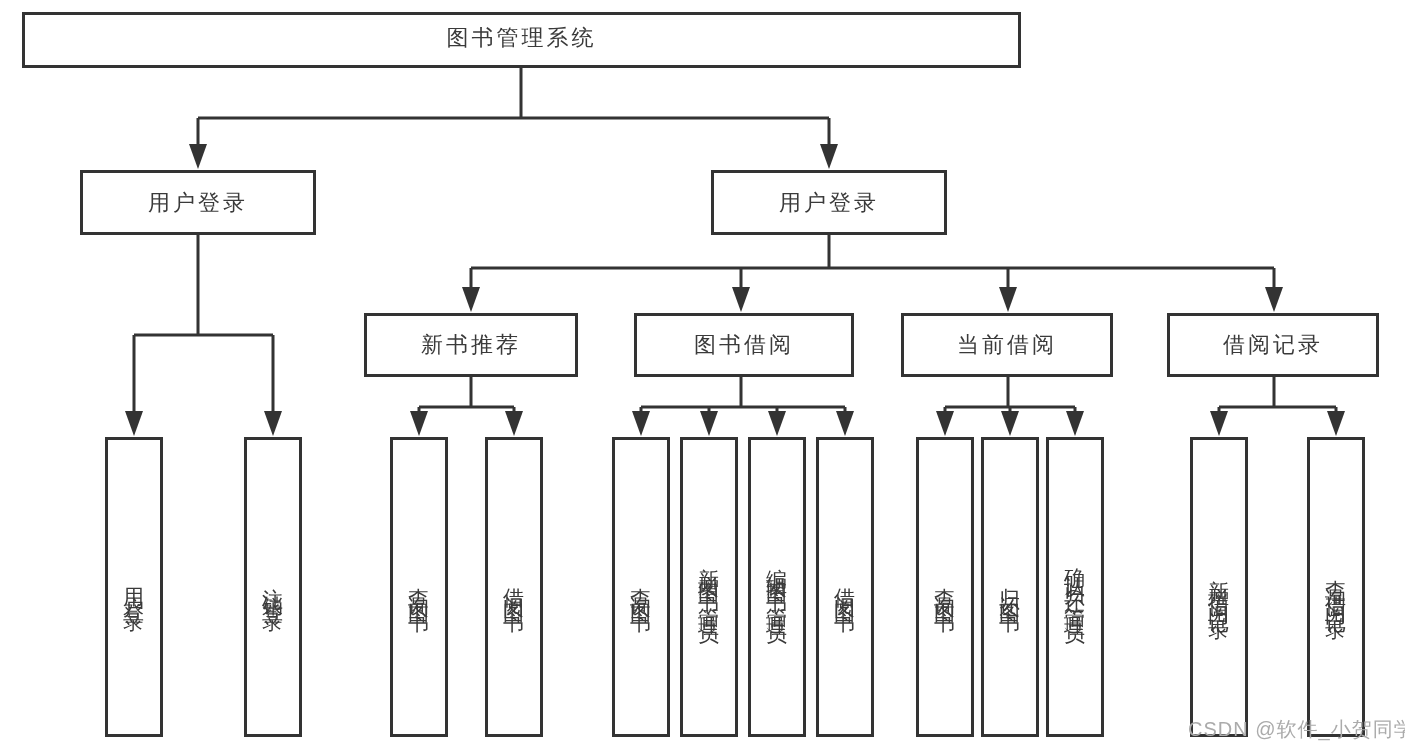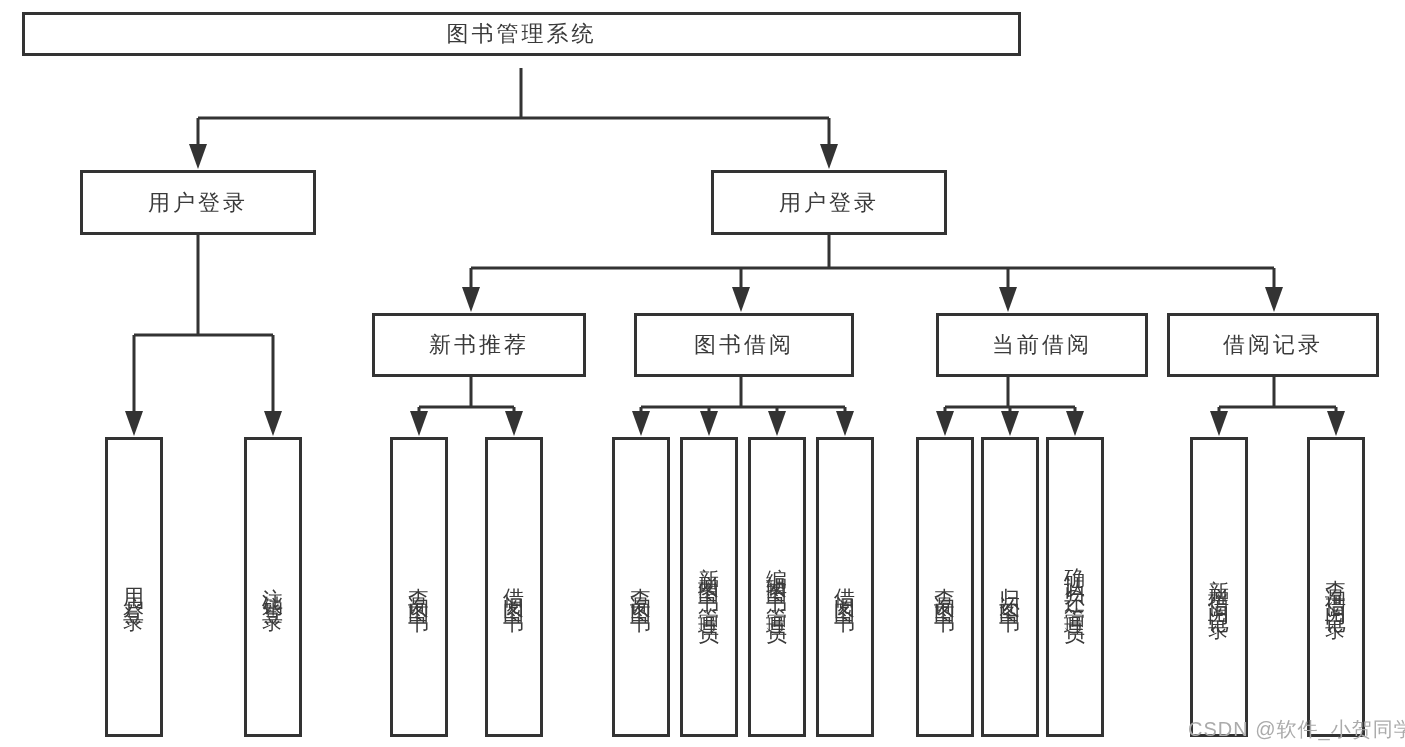--- a/index.html
+++ b/index.html
@@ -28,26 +28,26 @@
     line-height: 1;
     text-align: center;
   }
   .hbox { font-size: 22px; letter-spacing: 3px; }
   .vbox {
     writing-mode: vertical-rl;
     text-orientation: mixed;
     font-size: 21px;
     letter-spacing: 8px;
   }
-  .root-box  { left: 22px;   top: 12px;  width: 999px; height: 44px; }
+  .root-box  { left: 22px;   top: 12px;  width: 999px; height: 56px; font-family: Liberation Mono, monospace; }
   .lvl2-a    { left: 80px;   top: 170px; width: 236px; height: 65px; }
   .lvl2-b    { left: 711px;  top: 170px; width: 236px; height: 65px; }
-  .lvl3-a    { left: 364px;  top: 313px; width: 214px; height: 64px; margin-left: 8px; }
+  .lvl3-a    { left: 364px;  top: 313px; width: 214px; height: 64px; }
   .lvl3-b    { left: 634px;  top: 313px; width: 220px; height: 64px; }
-  .lvl3-c    { left: 901px;  top: 313px; width: 212px; height: 64px; margin-left: 35px; }
+  .lvl3-c    { left: 901px;  top: 313px; width: 212px; height: 64px; }
   .lvl3-d    { left: 1167px; top: 313px; width: 212px; height: 64px; }
   .leaf      { top: 437px; width: 58px; height: 300px; }
   .leaf-1  { left: 105px; }
   .leaf-2  { left: 244px; }
   .leaf-3  { left: 390px; }
   .leaf-4  { left: 485px; }
   .leaf-5  { left: 612px; }
   .leaf-6  { left: 680px; }
   .leaf-7  { left: 748px; }
   .leaf-8  { left: 816px; }

